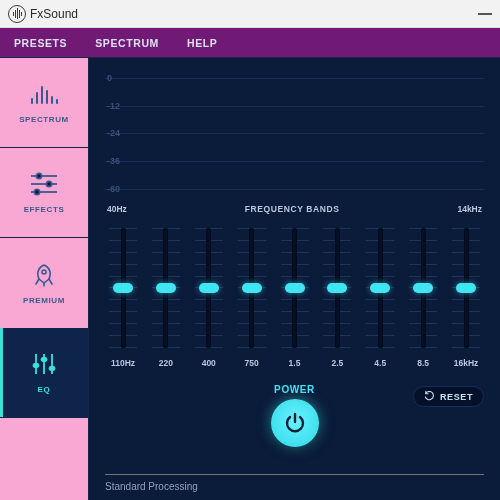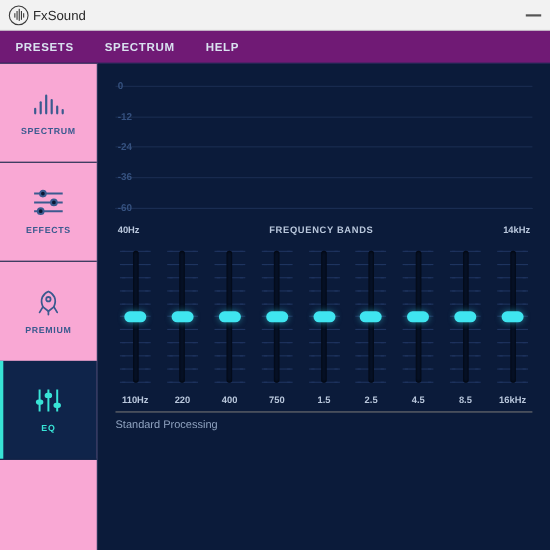--- a/index.html
+++ b/index.html
@@ -543,16 +543,38 @@
               <div class="tick"></div>
             </div>
             <div class="track">
               <div class="thumb" style="top: 50%;"></div>
             </div>
           </div>
           <span class="freq-lbl">16kHz</span>
         </div>
       </div>
 
+    <div class="power-row">
+      <div class="power-stack">
+        <span class="power-label">POWER</span>
+        <div class="power-btn">
+          <svg width="24" height="24" viewBox="0 0 24 24">
+            <g stroke="#062433" stroke-width="2.4" fill="none" stroke-linecap="round">
+              <path d="M12 3 L12 11"></path>
+              <path d="M7 6 A8 8 0 1 0 17 6"></path>
+            </g>
+          </svg>
+        </div>
+      </div>
+      <div class="reset-btn">
+        <svg viewBox="0 0 24 24">
+          <g stroke="currentColor" stroke-width="2.4" fill="none" stroke-linecap="round">
+            <path d="M4 5 A9 9 0 1 1 3 13"></path>
+            <polyline points="4,1 4,6 9,6"></polyline>
+          </g>
+        </svg>
+        <span>RESET</span>
+      </div>
+    </div>
 
     <div class="status-line">Standard Processing</div>
   </div>
 </div>
 
 </body></html>

